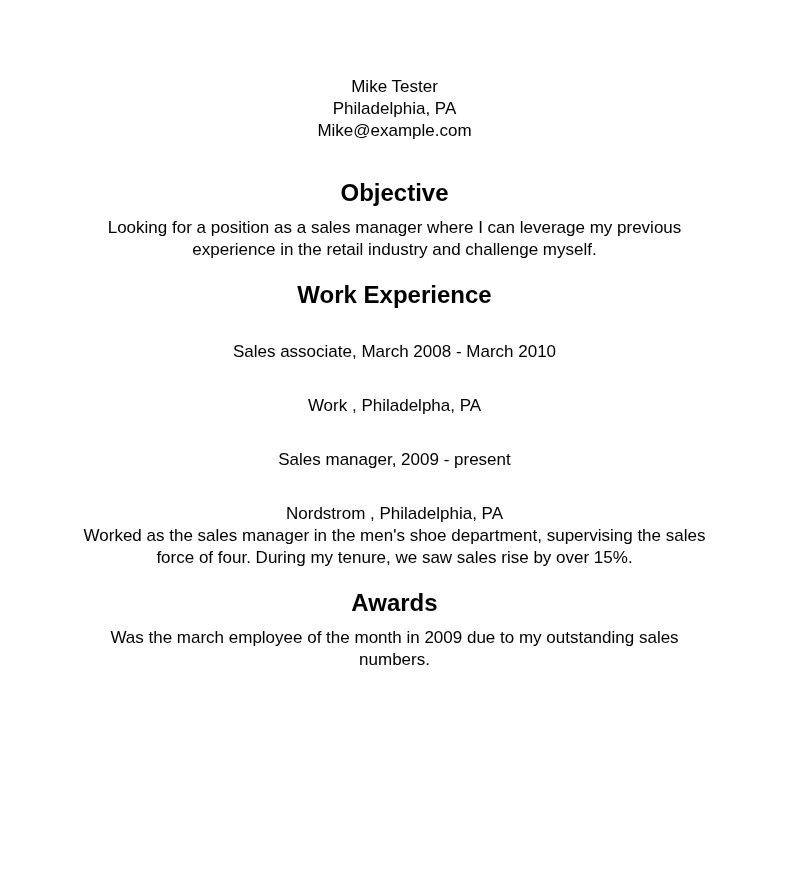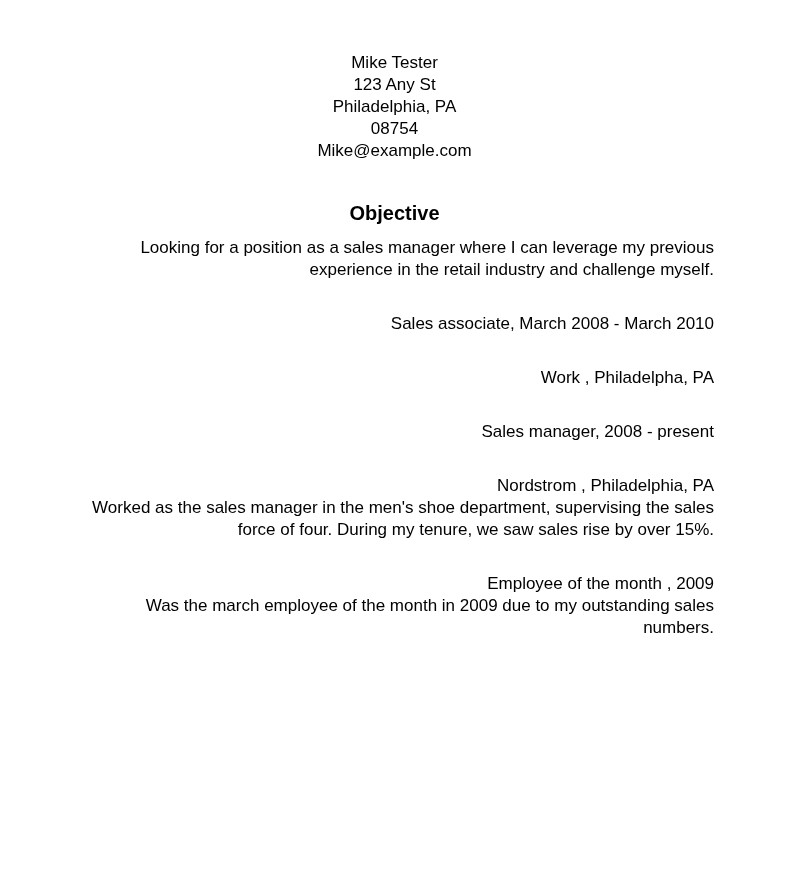--- a/index.html
+++ b/index.html
@@ -4,80 +4,79 @@
   <style>
     html, body {
       margin: 0;
       padding: 0;
       background: #ffffff;
     }
     .page {
       width: 789px;
       height: 816px;
       box-sizing: border-box;
-      padding: 52px 75px 0 75px;
+      padding: 76px 75px 0 75px;
       background: #ffffff;
       color: #000000;
       font-family: "Liberation Sans", sans-serif;
       font-size: 17px;
       line-height: 22px;
       overflow: hidden;
     }
     .contact-header {
       text-align: center;
       margin: 0 0 37px 0;
     }
     .contact-line {
       display: block;
     }
     .section-heading {
-      font-size: 20px;
+      font-size: 24px;
       line-height: 28px;
       font-weight: bold;
       text-align: center;
       margin: 11px 0 10px 0;
     }
     .para, .entry {
       margin: 0 0 20px 0;
-      text-align: right;
+      text-align: center;
     }
     .entry-line {
       display: block;
       margin-top: 32px;
     }
   </style>
 </head>
 <body>
 
 <div class="page">
 
   <div class="contact-header">
     <span class="contact-line">Mike Tester</span>
-    <span class="contact-line">123 Any St</span>
     <span class="contact-line">Philadelphia, PA</span>
-    <span class="contact-line">08754</span>
     <span class="contact-line">Mike@example.com</span>
   </div>
 
   <div class="section-heading">Objective</div>
   <p class="para">Looking for a position as a sales manager where I can leverage my previous experience in the retail industry and challenge myself.</p>
 
+  <div class="section-heading">Work Experience</div>
 
   <div class="entry">
     <span class="entry-line">Sales associate, March 2008 - March 2010</span>
     <span class="entry-line">Work , Philadelpha, PA</span>
   </div>
 
   <div class="entry">
-    <span class="entry-line">Sales manager, 2008 - present</span>
+    <span class="entry-line">Sales manager, 2009 - present</span>
     <span class="entry-line">Nordstrom , Philadelphia, PA</span>
     <span>Worked as the sales manager in the men's shoe department, supervising the sales force of four. During my tenure, we saw sales rise by over 15%.</span>
   </div>
 
 
 
+  <div class="section-heading">Awards</div>
 
   <div class="entry">
-    <span class="entry-line">Employee of the month , 2009</span>
     <span>Was the march employee of the month in 2009 due to my outstanding sales numbers.</span>
   </div>
 
 </div>
 
 </body></html>

